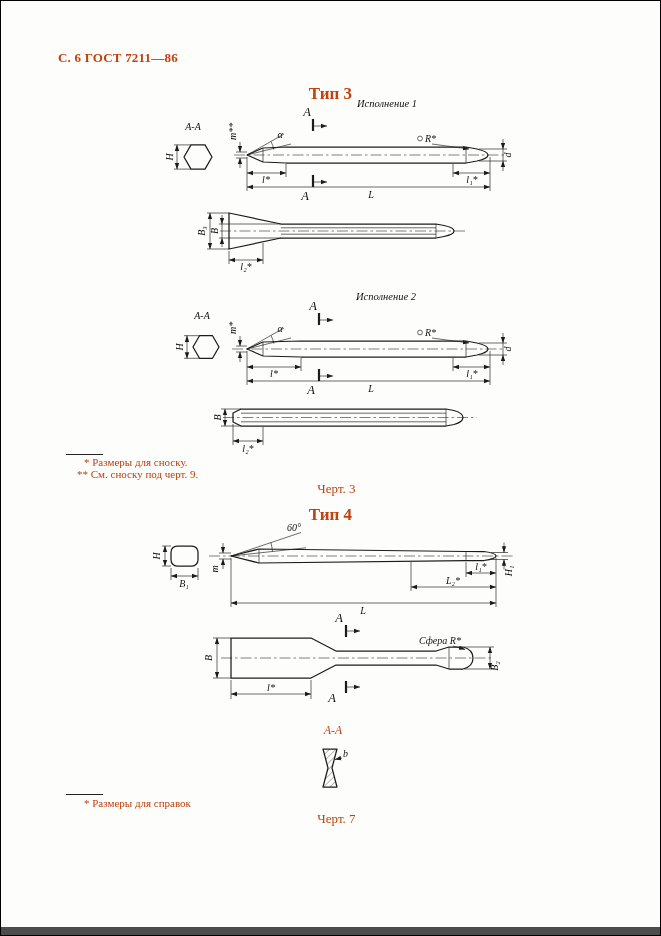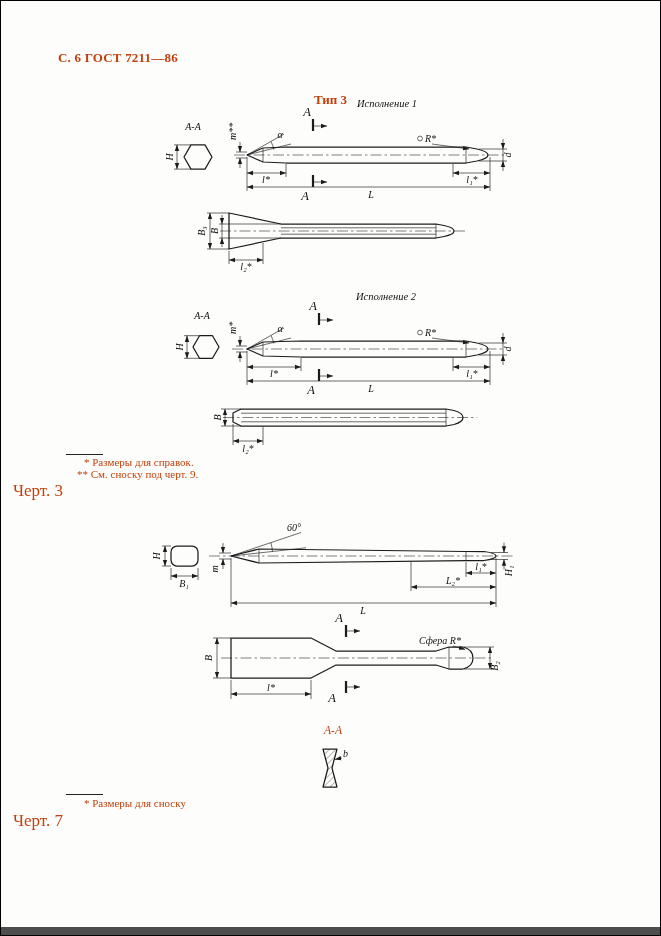--- a/index.html
+++ b/index.html
@@ -5,22 +5,22 @@
   * { box-sizing: border-box; }
   html, body { margin:0; padding:0; background:#d8d8d8; }
   .page {
     position: relative; width: 661px; height: 936px;
     background: #fdfdfc; overflow: hidden;
     border: 1px solid #000000;
     font-family: "Liberation Serif", "DejaVu Serif", serif; color: #c2410c;
   }
   .page-bottom-edge { position:absolute; left:0; right:0; bottom:0; height:8px; background:#4d4d4d; }
   .header { position:absolute; left:57px; top:49px; font-weight:bold; font-size:13px; letter-spacing:.2px; }
-  .type-title { position:absolute; left:0; right:0; text-align:center; font-weight:bold; font-size:13px;margin-top:8px; }
-  .caption { position:absolute; left:0; right:0; text-align:left; font-size:17px;padding-left:12px; }
+  .type-title { position:absolute; left:0; right:0; text-align:center; font-weight:bold; font-size:17px; }
+  .caption { position:absolute; left:0; right:0; text-align:center; font-size:13px;padding-left:12px; }
   .fn-rule { position:absolute; left:65px; width:37px; height:0; border-top:1px solid #222; }
   .fn { position:absolute; font-size:11px; }
   .sec-heading { position:absolute; font-style:italic; font-size:11.5px; text-align:center; }
   svg { position:absolute; overflow:visible; }
   svg text { font-family:"Liberation Serif","DejaVu Serif",serif; font-style:italic; font-size:10px; fill:#111; }
   svg text.seclabel { font-size:12.5px; }
   svg text.vlabel  { font-size:10.5px; }
   .outline { fill:none; stroke:#1c1c1c; stroke-width:1.25; stroke-linejoin:round; }
   .thin    { fill:none; stroke:#1c1c1c; stroke-width:.65; }
   .dim     { fill:none; stroke:#1c1c1c; stroke-width:.65; }
@@ -233,24 +233,25 @@
     </g>
     <g>
       <line class="thin" x1="22" y1="25" x2="22" y2="46"></line>
       <line class="thin" x1="52" y1="28" x2="52" y2="46"></line>
       <line class="dim" x1="22" y1="42" x2="52" y2="42" marker-start="url(#arr)" marker-end="url(#arr)"></line>
       <text x="37" y="52.5" text-anchor="middle">l₂*</text>
     </g>
   </svg>
 
   <div class="fn-rule" style="top:453px"></div>
-  <div class="fn" style="left:83px;top:455px">*  Размеры для справок.</div>
+  <div class="fn" style="left:83px;top:455px">*  Размеры для сноску.</div>
   <div class="fn" style="left:76px;top:467px">**  См. сноску под черт. 9.</div>
   <div class="caption" style="top:480px">Черт. 3</div>
 
+  <div class="type-title" style="top:504px">Тип 4</div>
 
   <svg style="left:150px;top:518px" width="370" height="96" viewBox="0 0 370 96">
     <rect class="outline" x="20" y="27" width="27" height="20" rx="6"></rect>
     <g>
       <line class="thin" x1="20" y1="27" x2="11" y2="27"></line>
       <line class="thin" x1="20" y1="47" x2="11" y2="47"></line>
       <line class="dim" x1="14" y1="27" x2="14" y2="47" marker-start="url(#arr)" marker-end="url(#arr)"></line>
       <text transform="translate(9,37) rotate(-90)" text-anchor="middle">H</text>
     </g>
     <g>
@@ -351,17 +352,17 @@
       </pattern>
     </defs>
     <path class="outline" style="fill:url(#hatch)" d="M24,8 L38,8 L33,27 L38,46 L24,46 L29,27 Z"></path>
     <g>
       <text x="44" y="16">b</text>
       <line class="dim" x1="43" y1="17" x2="36" y2="18.5" marker-end="url(#arr)"></line>
     </g>
   </svg>
 
   <div class="fn-rule" style="top:793px"></div>
-  <div class="fn" style="left:83px;top:796px">*  Размеры для сноску</div>
+  <div class="fn" style="left:83px;top:796px">*  Размеры для справок</div>
   <div class="caption" style="top:810px">Черт. 7</div>
 
   <div class="page-bottom-edge"></div>
 </div>
 
 </body></html>

